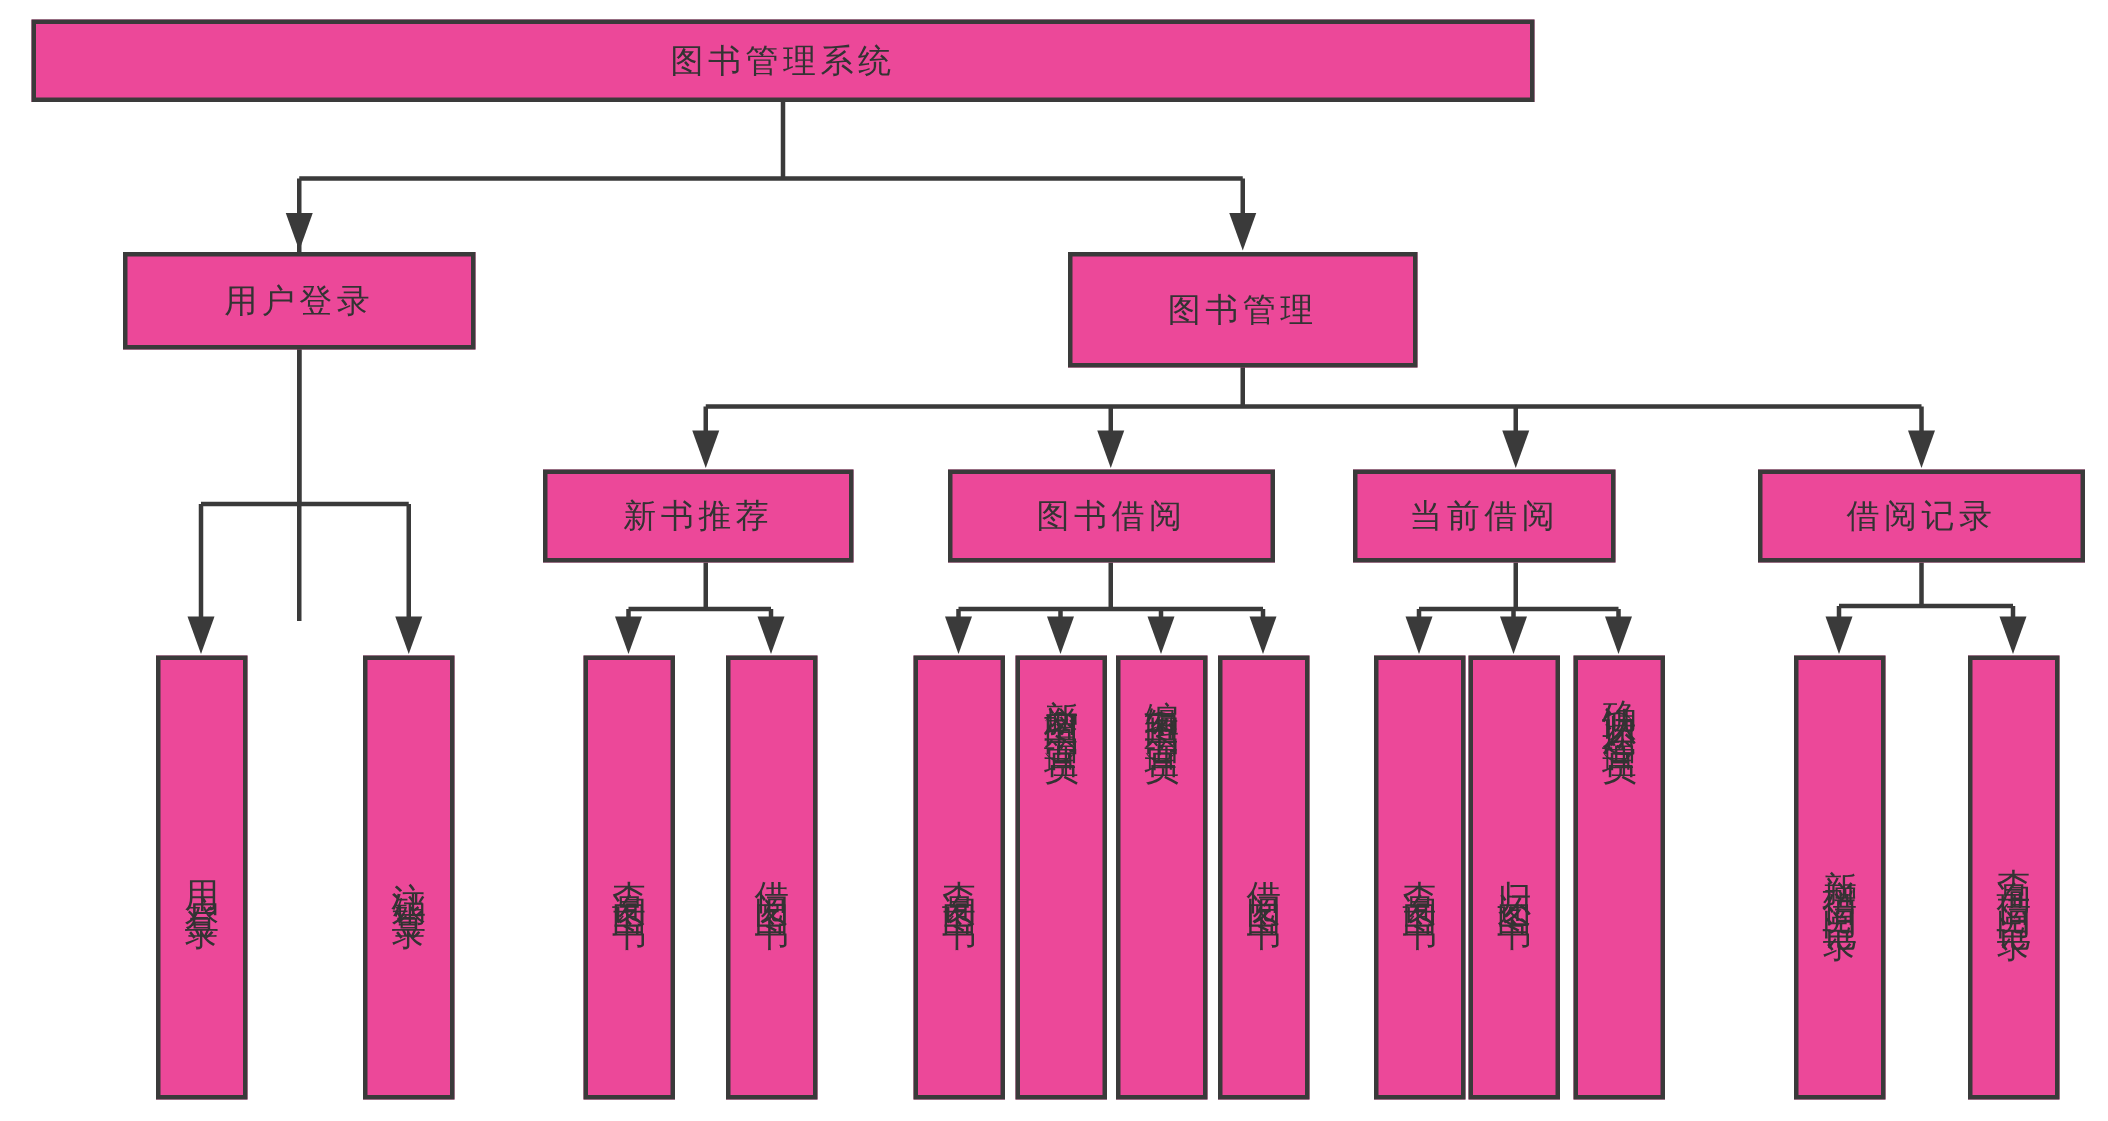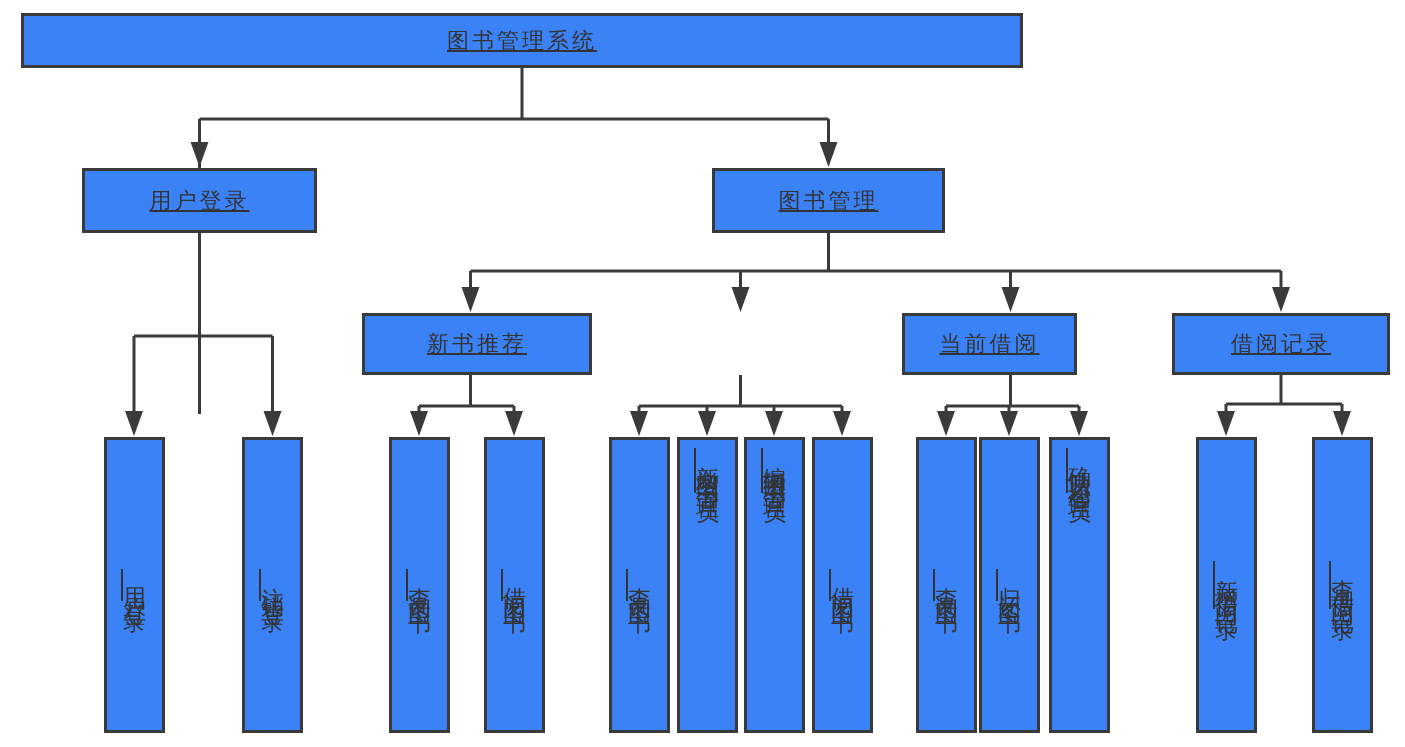--- a/index.html
+++ b/index.html
@@ -8,22 +8,21 @@
     background:var(--background,#ffffff);
     font-family:"Liberation Sans",sans-serif;
     color:var(--text,#333333);
   }
   svg.connectors{position:absolute;left:0;top:0;width:1405px;height:747px;z-index:1;}
   .connectors .edge{stroke:var(--line,#3a3a3a);stroke-width:3;fill:none;}
   .connectors .head{fill:var(--line,#3a3a3a);stroke:none;}
   .node{
     position:absolute;box-sizing:border-box;z-index:2;
     border:3px solid var(--line,#3a3a3a);
-    background:#3b82f6;
-    text-decoration:underline;
+    background:#ec4899;
   }
   .node.h{
     display:flex;align-items:center;justify-content:center;
     font-size:22px;letter-spacing:3px;white-space:nowrap;
   }
   .node.v{
     writing-mode:vertical-lr;text-orientation:mixed;
     font-size:23px;letter-spacing:8px;
     line-height:55px;text-align:center;
   }
@@ -85,23 +84,24 @@
     <g>
       <path class="edge" d="M1281 375 V404 M1226 404 H1342 M1226 404 V414 M1342 404 V414"></path>
       <polygon class="head" points="1217,411 1235,411 1226,436"></polygon>
       <polygon class="head" points="1333,411 1351,411 1342,436"></polygon>
     </g>
   </svg>
 
   <div class="node h" style="left:21px;top:13px;width:1002px;height:55px">图书管理系统</div>
 
   <div class="node h" style="left:82px;top:168px;width:235px;height:65px">用户登录</div>
-  <div class="node h" style="left:712px;top:168px;width:233px;height:65px">图书管理</div>
+  <div class="node h" style="left:712px;top:168px;width:233px;height:77px">图书管理</div>
 
-  <div class="node h" style="left:362px;top:313px;width:230px;height:62px">新书推荐</div>
+  <div class="node h" style="left:362px;top:313px;width:207px;height:62px">新书推荐</div>
+  <div class="node h" style="left:632px;top:313px;width:218px;height:62px">图书借阅</div>
   <div class="node h" style="left:902px;top:313px;width:175px;height:62px">当前借阅</div>
   <div class="node h" style="left:1172px;top:313px;width:218px;height:62px">借阅记录</div>
 
   <div class="node v" style="left:104px;top:437px;width:61px;height:296px">用户登录</div>
   <div class="node v" style="left:242px;top:437px;width:61px;height:296px">注销登录</div>
 
   <div class="node v" style="left:389px;top:437px;width:61px;height:296px">查询图书</div>
   <div class="node v" style="left:484px;top:437px;width:61px;height:296px">借阅图书</div>
 
   <div class="node v" style="left:609px;top:437px;width:61px;height:296px">查询图书</div>

